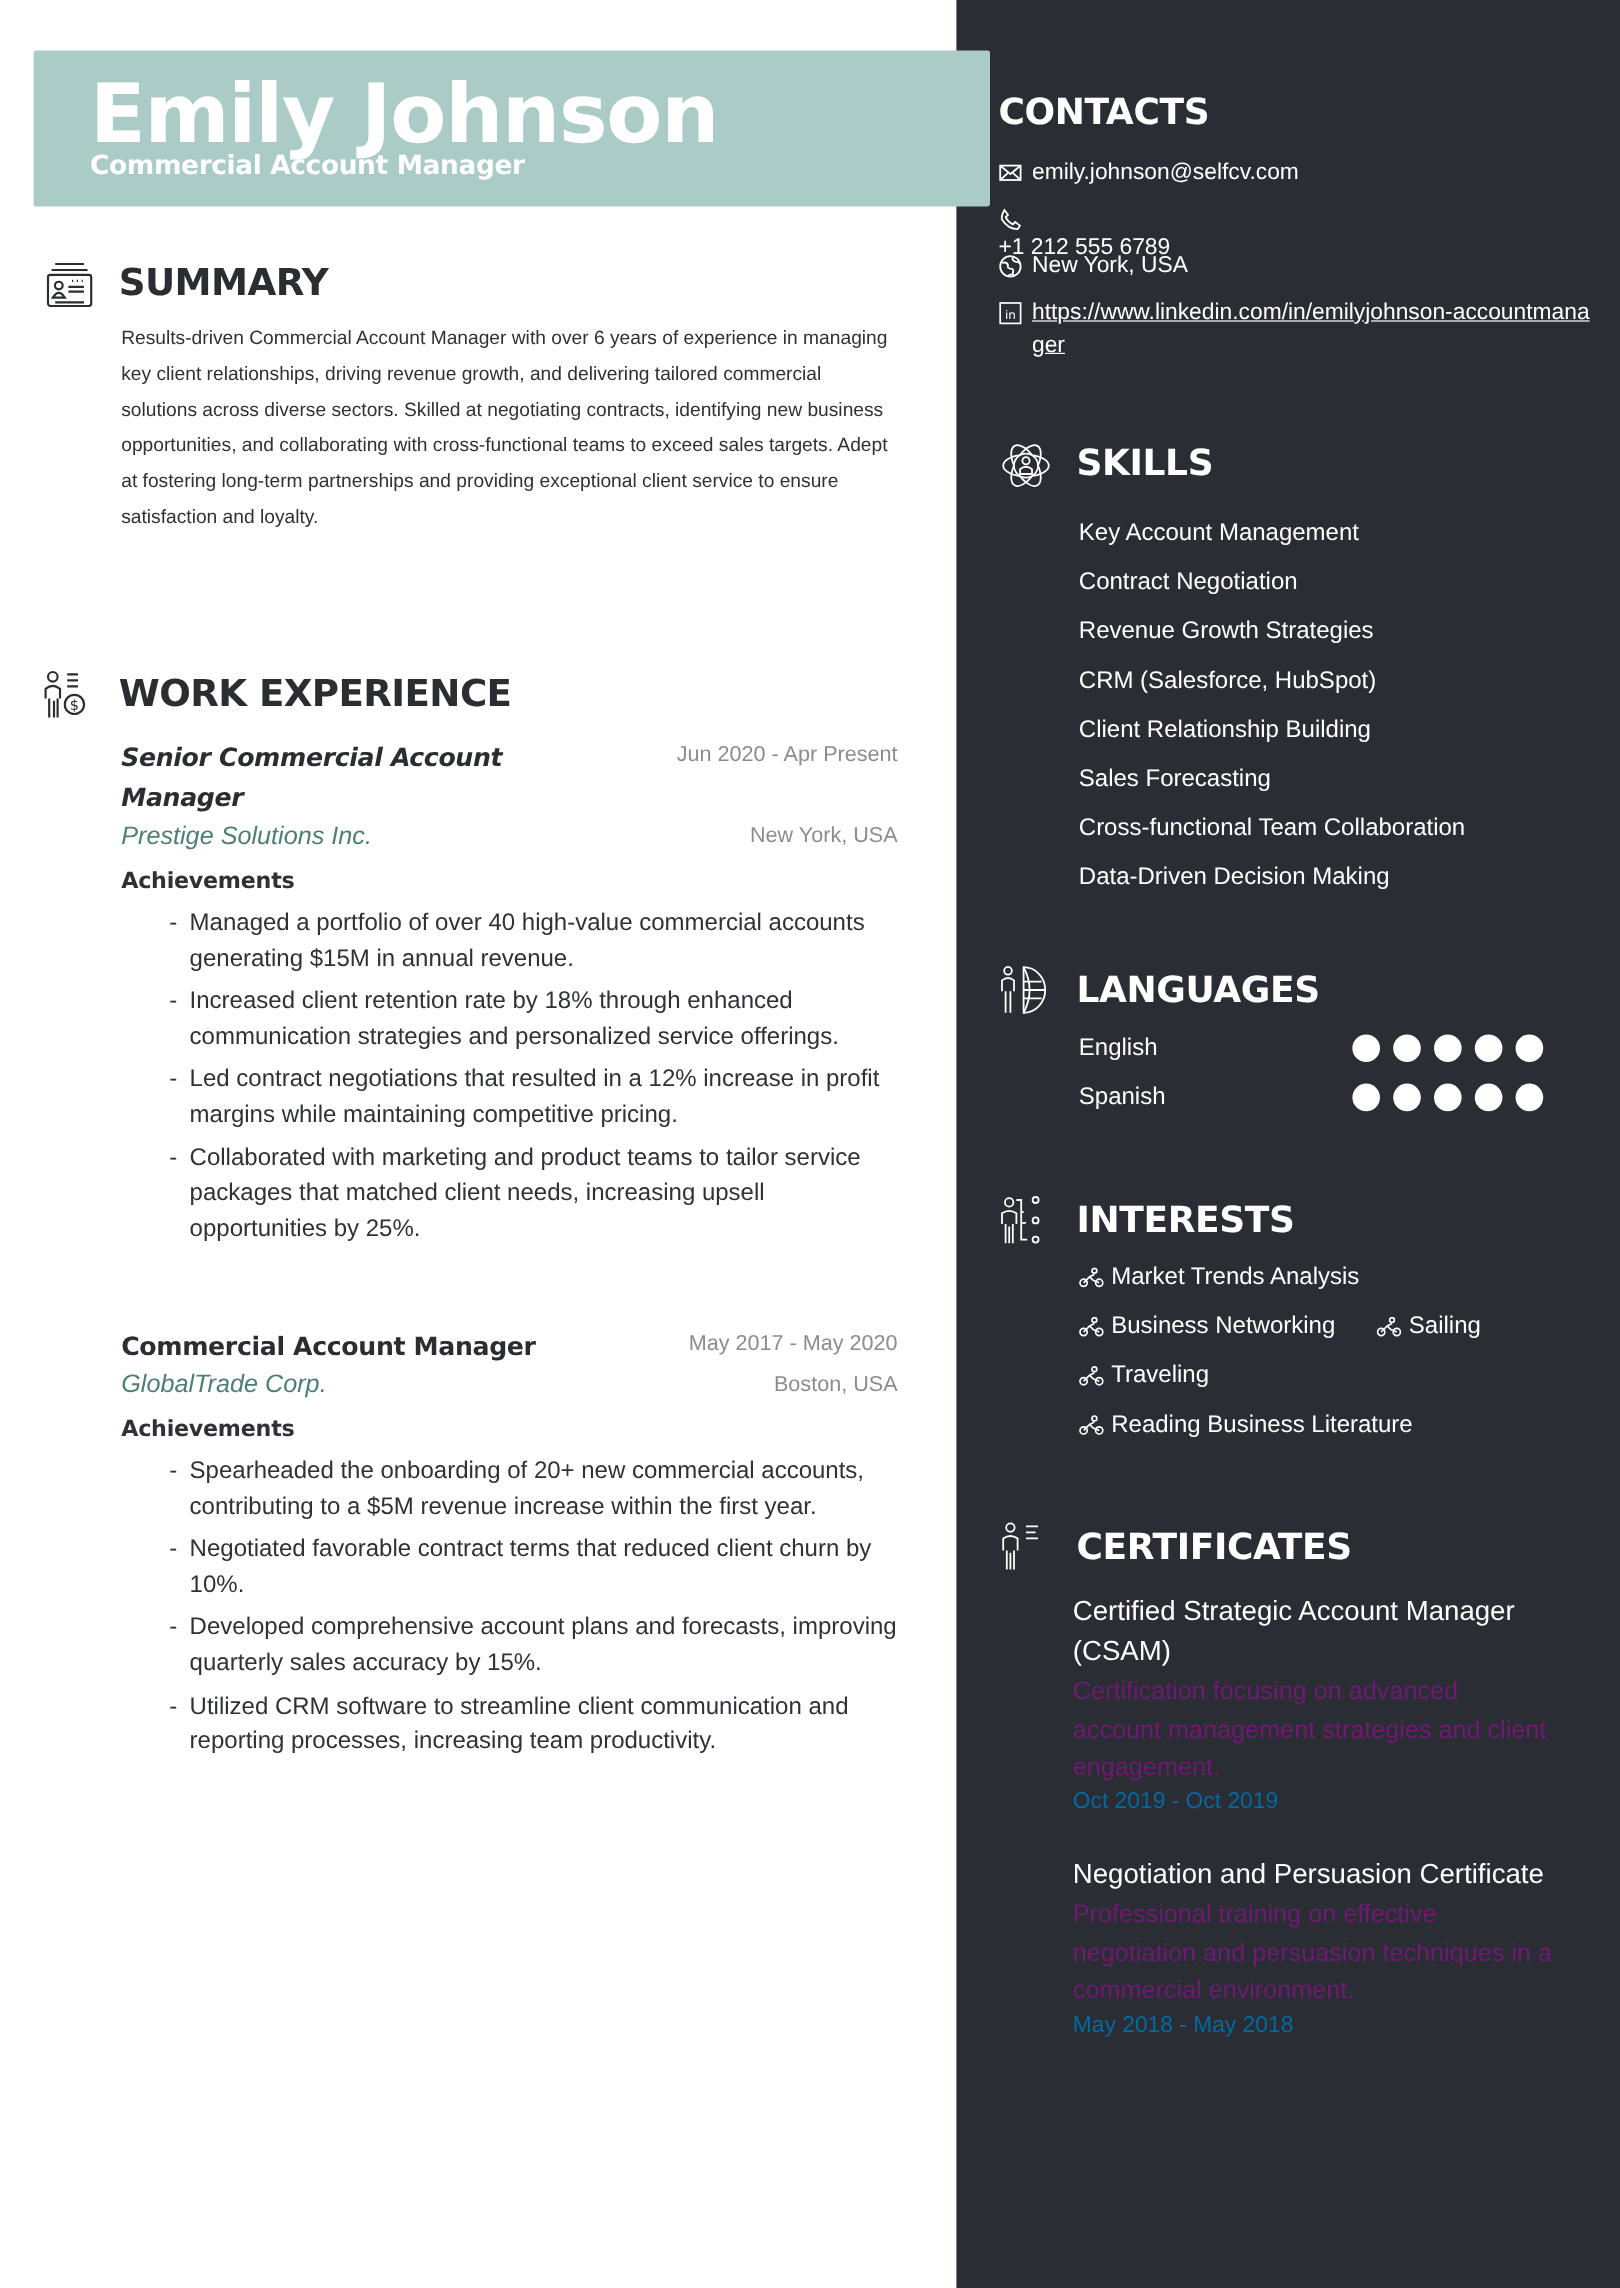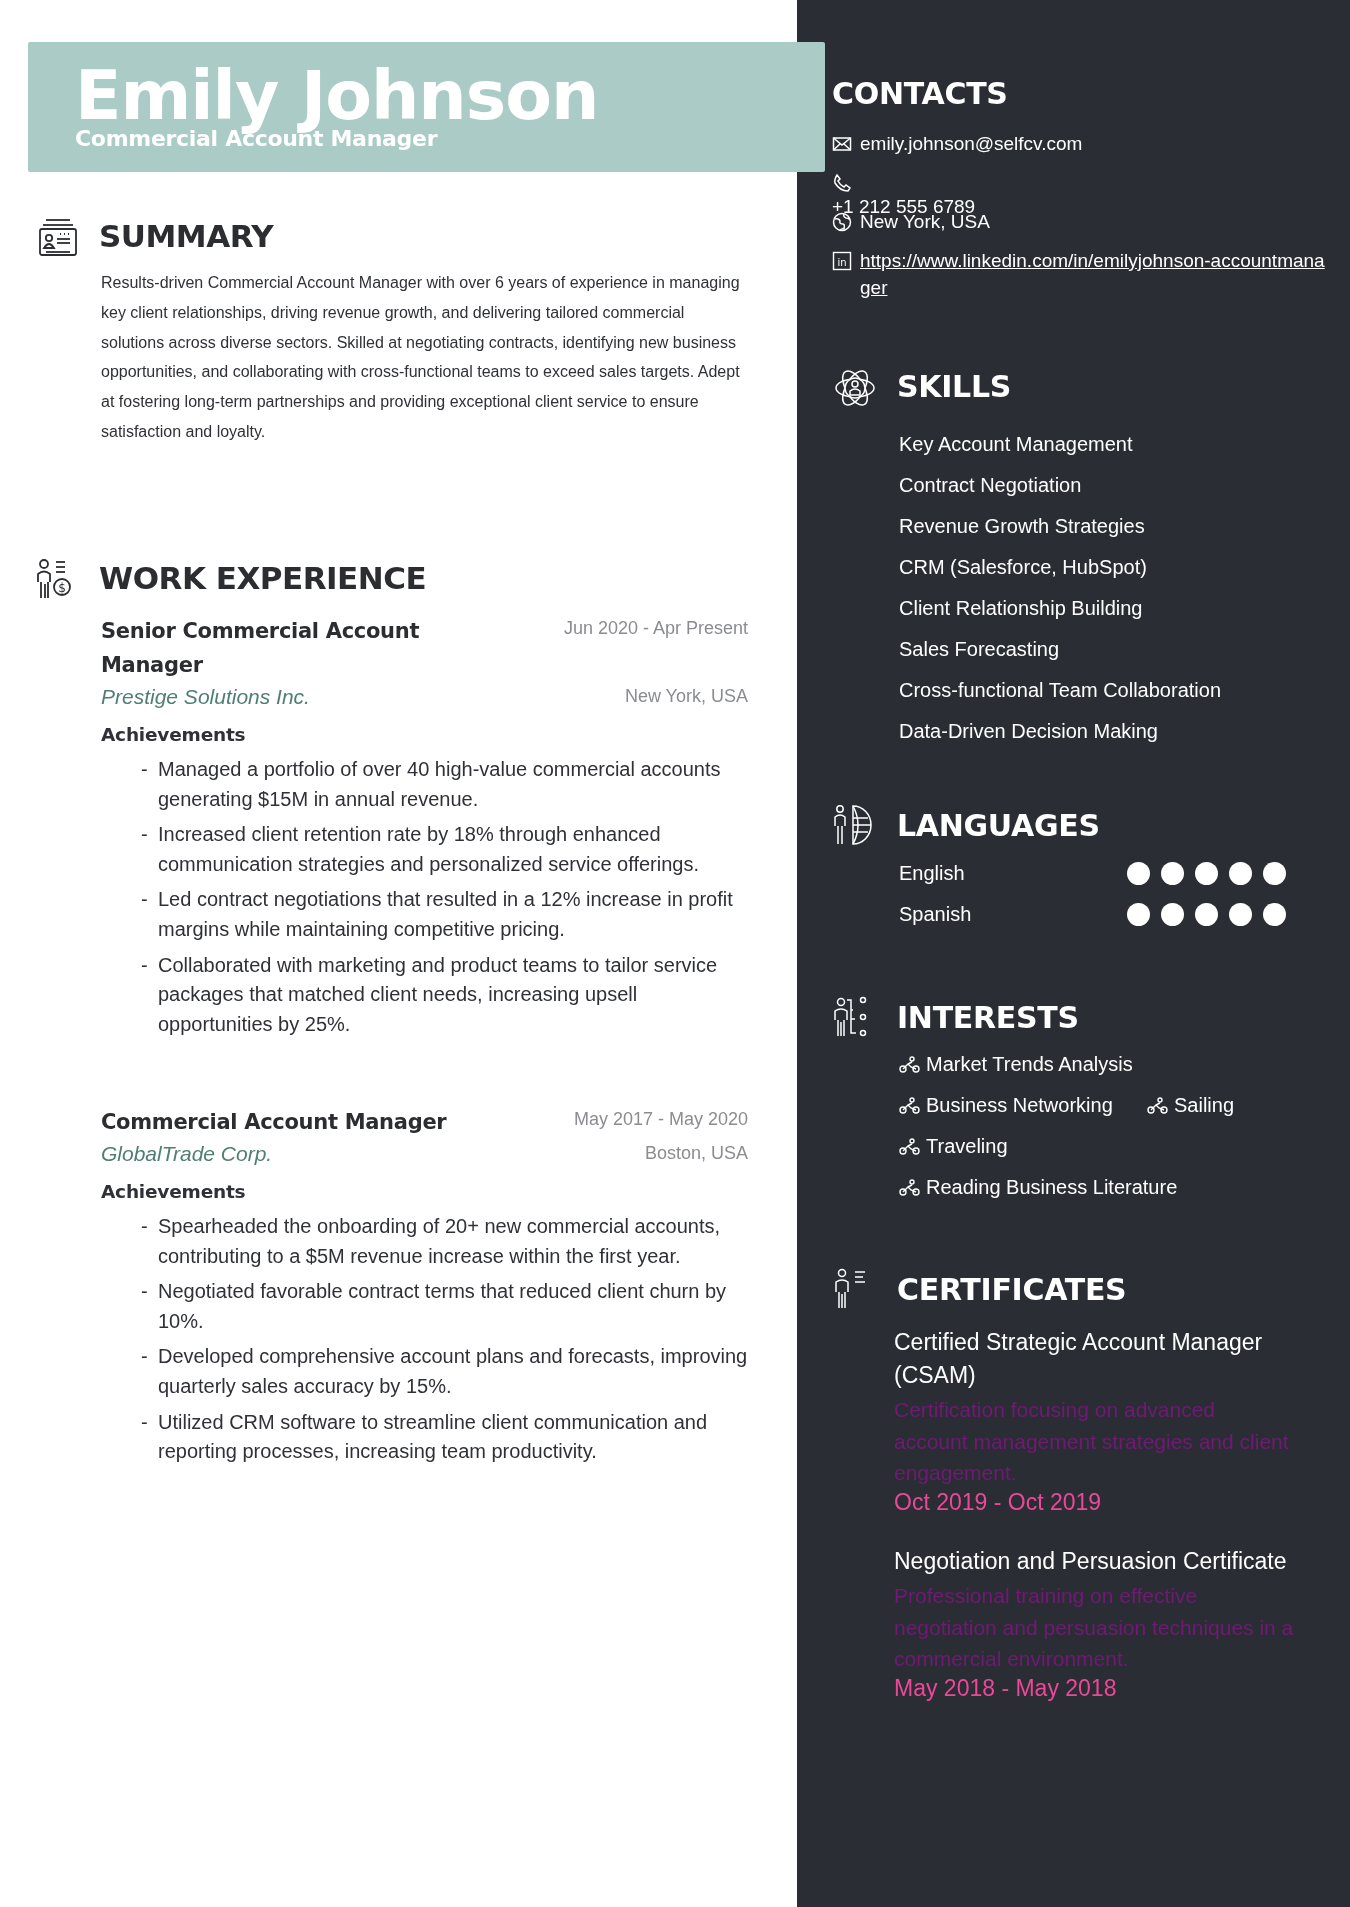--- a/index.html
+++ b/index.html
@@ -73,21 +73,21 @@
     .dots { display: flex; gap: 11px; }
     .dot { width: 23px; height: 23px; border-radius: 50%; background: #ffffff; }
     .interest-item {
       position: absolute; display: flex; align-items: center;
       font-size: 20px; color: #ffffff;
     }
     .interest-item svg { width: 21px; height: 18px; margin-right: 6px; }
     .cert { position: absolute; left: 894px; width: 400px; }
     .cert-name { font-size: 23px; color: #ffffff; line-height: 33px; }
     .cert-desc { font-size: 21px; color: #701a75; line-height: 31.5px; margin-top: 2px; }
-    .cert-date { font-size: 23px; color: #ec4899; line-height: 26px; }
+    .cert-date { font-size: 19px; color: #0369a1; line-height: 26px; }
   </style>
 </head>
 <body>
 
 <div class="sidebar"></div>
 
 <div class="header-box">
   <div class="header-name">Emily Johnson</div>
   <div class="header-title">Commercial Account Manager</div>
 </div>
@@ -114,21 +114,21 @@
   <line x1="21" y1="4" x2="30" y2="4"></line>
   <line x1="21" y1="9" x2="30" y2="9"></line>
   <line x1="21" y1="14" x2="30" y2="14"></line>
   <circle cx="27" cy="29" r="8"></circle>
   <text x="27" y="33.5" font-size="12" text-anchor="middle" fill="#2b2d31" stroke="none" font-family="DejaVu Sans, sans-serif">$</text>
 </svg>
 <div class="section-title" style="left:99px; top:560px;">WORK EXPERIENCE</div>
 
 <div class="job" style="top:614px;">
   <div class="job-date" style="top:4px;">Jun 2020 - Apr Present</div>
-  <div class="job-title" style="width:360px;">Senior Commercial Account Manager</div>
+  <div class="job-title" style="width:360px;font-style:italic;">Senior Commercial Account Manager</div>
   <div style="position:relative;">
     <div class="job-loc" style="top:4px;">New York, USA</div>
     <div class="job-company">Prestige Solutions Inc.</div>
   </div>
   <div class="ach-label">Achievements</div>
   <ul class="bullets">
     <li>Managed a portfolio of over 40 high-value commercial accounts generating $15M in annual revenue.</li>
     <li>Increased client retention rate by 18% through enhanced communication strategies and personalized service offerings.</li>
     <li>Led contract negotiations that resulted in a 12% increase in profit margins while maintaining competitive pricing.</li>
     <li>Collaborated with marketing and product teams to tailor service packages that matched client needs, increasing upsell opportunities by 25%.</li>

